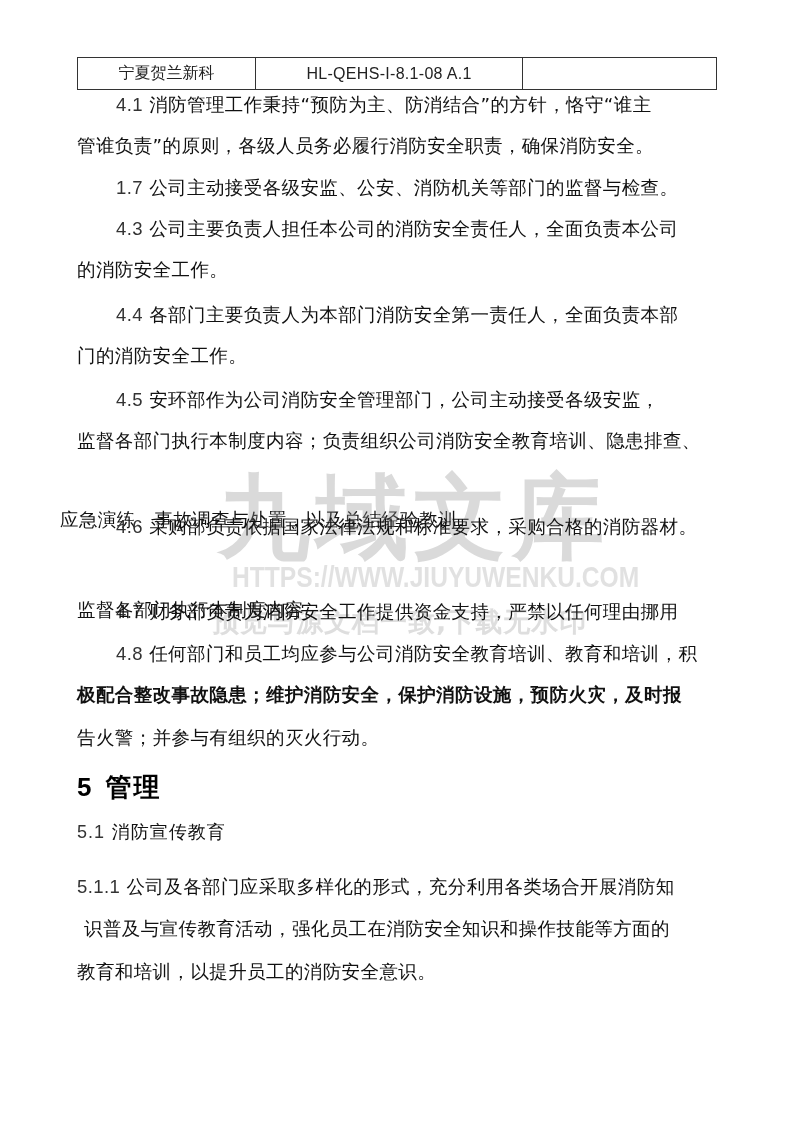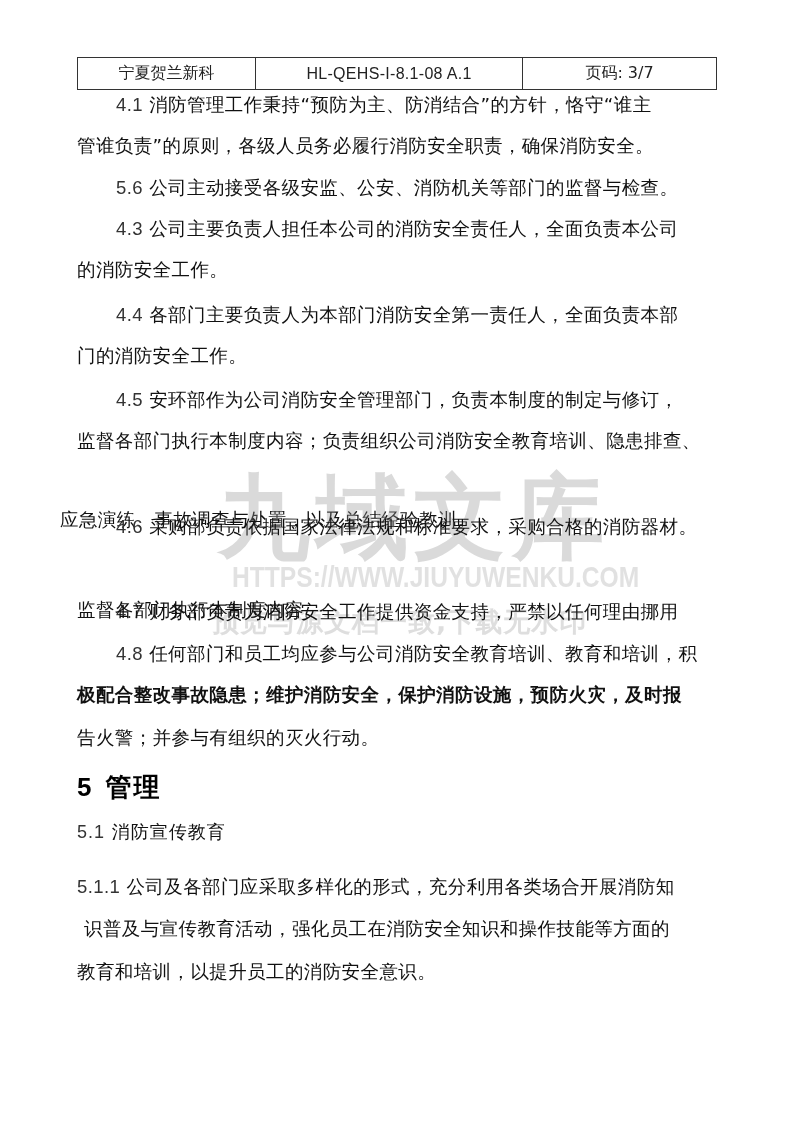--- a/index.html
+++ b/index.html
@@ -39,49 +39,48 @@
     .wm-title { left: 218px; top: 468px; font-size: 92px; font-weight: bold; letter-spacing: 6px; line-height: 100px; }
     .wm-url { left: 232px; top: 560px; font-size: 30px; font-family: "Liberation Sans", sans-serif; font-weight: bold; letter-spacing: 0px; color: rgba(170,170,170,0.35); transform: scaleX(0.82); transform-origin: left; }
     .wm-note { left: 212px; top: 604px; font-size: 27px; font-weight: bold; letter-spacing: 1px; color: rgba(160,160,160,0.35); }
   </style>
 </head>
 <body>
 
 <div class="header-table">
   <div class="header-cell hc1">宁夏贺兰新科</div>
   <div class="header-cell hc2">HL-QEHS-I-8.1-08 A.1</div>
-  <div class="header-cell hc3">页码: 3/7</div>
 </div>
 
 <div class="line" style="left:116px; top:93px;">
   <span class="num">4.1</span>
   <span>消防管理工作秉持“预防为主、防消结合”的方针，恪守“谁主</span>
 </div>
 <div class="line" style="left:77px; top:134px;">管谁负责”的原则，各级人员务必履行消防安全职责，确保消防安全。</div>
 
 <div class="line" style="left:116px; top:176px;">
-  <span class="num">5.6</span>
+  <span class="num">1.7</span>
   <span>公司主动接受各级安监、公安、消防机关等部门的监督与检查。</span>
 </div>
 
 <div class="line" style="left:116px; top:217px;">
   <span class="num">4.3</span>
   <span>公司主要负责人担任本公司的消防安全责任人，全面负责本公司</span>
 </div>
 <div class="line" style="left:77px; top:258px;">的消防安全工作。</div>
 
 <div class="line" style="left:116px; top:303px;">
   <span class="num">4.4</span>
   <span>各部门主要负责人为本部门消防安全第一责任人，全面负责本部</span>
 </div>
 <div class="line" style="left:77px; top:344px;">门的消防安全工作。</div>
 
 <div class="line" style="left:116px; top:388px;">
   <span class="num">4.5</span>
-  <span>安环部作为公司消防安全管理部门，负责本制度的制定与修订，</span>
+  <span>安环部作为公司消防安全管理部门，公司主动接受各级安监，</span>
 </div>
 <div class="line" style="left:77px; top:429px;">监督各部门执行本制度内容；负责组织公司消防安全教育培训、隐患排查、</div>
 <div class="line" style="left:60px; top:472px;margin-top:36px;">应急演练、事故调查与处置，以及总结经验教训。</div>
 
 <div class="watermark wm-title">九域文库</div>
 <div class="watermark wm-url">HTTPS://WWW.JIUYUWENKU.COM</div>
 <div class="watermark wm-note">预览与源文档一致,下载无水印</div>
 
 <div class="line" style="left:116px; top:515px;">
   <span class="num">4.6</span>

